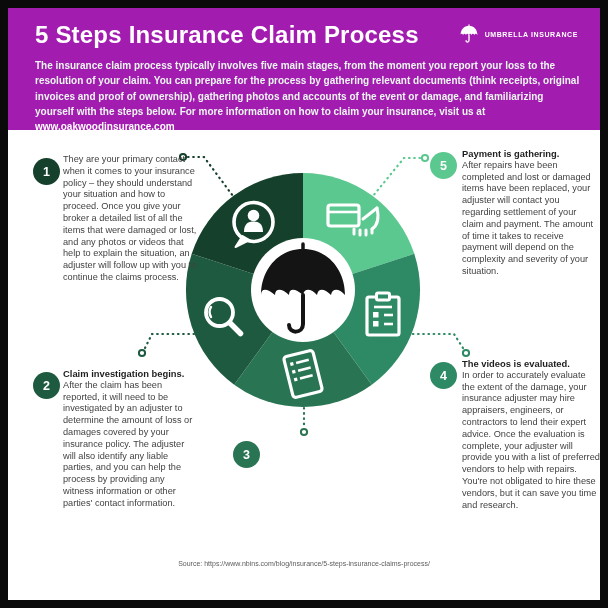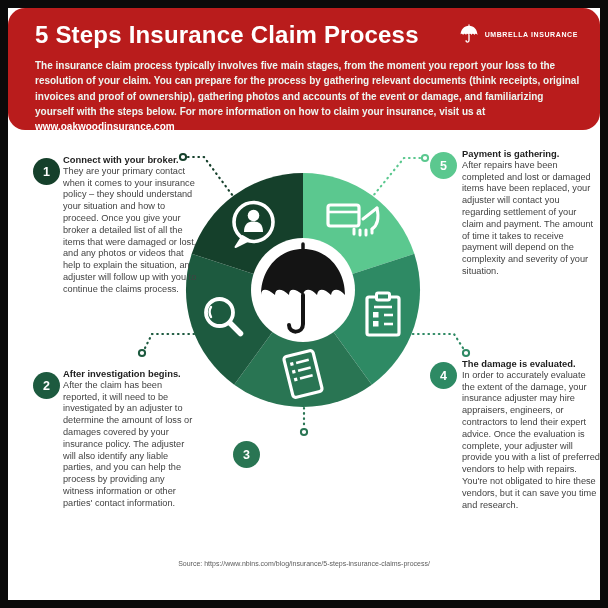--- a/index.html
+++ b/index.html
@@ -18,21 +18,21 @@
   .step-title{font-size:9.4px;font-weight:700;color:#1e1e1e;line-height:11.8px;}
   .step-body{font-size:9.2px;color:#424242;line-height:11.8px;}
   .source{position:absolute;left:0;top:552px;width:592px;text-align:center;font-size:7px;color:#5c5c5c;}
 </style>
 </head>
 <body>
 
 <div class="frame">
 <div class="poster">
 
-  <div class="header" style="background-color: #b91c1c; border-radius: 17px;">
+  <div class="header" style="background-color: #a21caf;">
     <div class="page-title">5 Steps Insurance Claim Process</div>
     <div class="brand">
       <svg width="20" height="20" viewBox="-52 -54 104 104">
         <line x1="0" y1="-50" x2="0" y2="-44" stroke="#fff" stroke-width="6" stroke-linecap="round"></line>
         <path d="M -44,3 C -44,-23 -26,-45 0,-45 C 26,-45 44,-23 44,3 C 38,-5 30,-5 29.3,3 C 22,-5 15,-5 14.6,3 C 8,-5 1,-5 0,3 C -8,-5 -15,-5 -14.6,3 C -22,-5 -29,-5 -29.3,3 C -38,-5 -44,-5 -44,3 Z" fill="#fff"></path>
         <path d="M 0,3 L 0,31 C 0,43 -15,43 -15,33" fill="none" stroke="#fff" stroke-width="7" stroke-linecap="round"></path>
       </svg>
       <span class="brand-name">UMBRELLA INSURANCE</span>
     </div>
     <div class="intro"><span>The insurance claim process typically involves five main stages, from the moment you report your loss to the resolution of your claim. You can prepare for the process by gathering relevant documents (think receipts, original invoices and proof of ownership), gathering photos and accounts of the event or damage, and familiarizing yourself with the steps below. For more information on how to claim your insurance, visit us at </span><b>www.oakwoodinsurance.com</b></div>
@@ -108,43 +108,42 @@
       <line x1="0" y1="-48" x2="0" y2="-43" stroke="#141414" stroke-width="3.5" stroke-linecap="round"></line>
       <path d="M -42,3 C -42,-22 -25,-43 0,-43 C 25,-43 42,-22 42,3 C 36,-4 29,-4 28,3 C 21,-4 15,-4 14,3 C 8,-4 1,-4 0,3 C -8,-4 -14,-4 -14,3 C -21,-4 -28,-4 -28,3 C -36,-4 -42,-4 -42,3 Z" fill="#141414"></path>
       <path d="M 0,3 L 0,32 C 0,42 -14,42 -14,33" fill="none" stroke="#141414" stroke-width="4" stroke-linecap="round"></path>
     </g>
   </svg>
 
   <div class="stepnum" style="left: 25px; top: 150px; background-color: rgb(21, 64, 43);">
         <span>1</span>
       </div>
   <div class="steptext" style="left:55px;top:146px;width:134px;">
-    <div class="step-title">Connect with your broker.</div>
     <div class="step-body">They are your primary contact when it comes to your insurance policy – they should understand your situation and how to proceed. Once you give your broker a detailed list of all the items that were damaged or lost, and any photos or videos that help to explain the situation, an adjuster will follow up with you to continue the claims process.</div>
   </div>
 
   <div class="stepnum" style="left: 25px; top: 364px; background-color: rgb(29, 90, 63);">
         <span>2</span>
       </div>
   <div class="steptext" style="left:55px;top:360px;width:134px;">
-    <div class="step-title">After investigation begins.</div>
+    <div class="step-title">Claim investigation begins.</div>
     <div class="step-body">After the claim has been reported, it will need to be investigated by an adjuster to determine the amount of loss or damages covered by your insurance policy. The adjuster will also identify any liable parties, and you can help the process by providing any witness information or other parties' contact information.</div>
   </div>
 
   <div class="stepnum" style="left: 225px; top: 433px; background-color: rgb(41, 117, 83);">
         <span>3</span>
       </div>
   <div class="steptext" style="left:255px;top:429px;width:132px;">
   </div>
 
   <div class="stepnum" style="left: 422px; top: 354px; background-color: rgb(46, 138, 100);">
         <span>4</span>
       </div>
   <div class="steptext" style="left:454px;top:350px;width:138px;">
-    <div class="step-title">The damage is evaluated.</div>
+    <div class="step-title">The videos is evaluated.</div>
     <div class="step-body">In order to accurately evaluate the extent of the damage, your insurance adjuster may hire appraisers, engineers, or contractors to lend their expert advice. Once the evaluation is complete, your adjuster will provide you with a list of preferred vendors to help with repairs. You're not obligated to hire these vendors, but it can save you time and research.</div>
   </div>
 
   <div class="stepnum" style="left: 422px; top: 144px; background-color: rgb(91, 200, 143);">
         <span>5</span>
       </div>
   <div class="steptext" style="left:454px;top:140px;width:138px;">
     <div class="step-title">Payment is gathering.</div>
     <div class="step-body">After repairs have been completed and lost or damaged items have been replaced, your adjuster will contact you regarding settlement of your claim and payment. The amount of time it takes to receive payment will depend on the complexity and severity of your situation.</div>
   </div>

